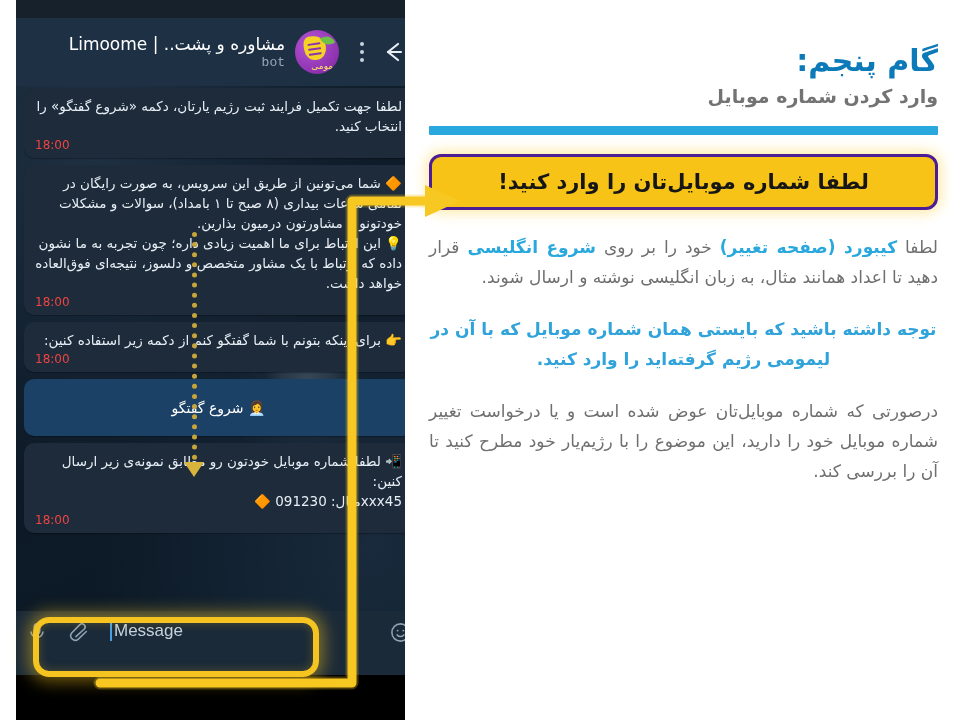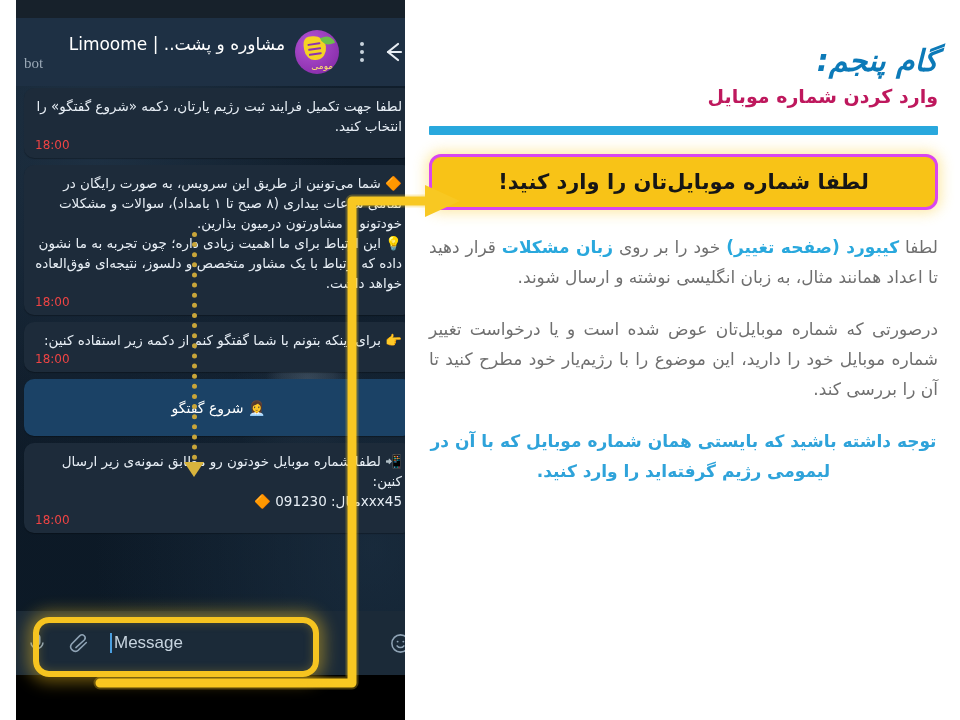--- a/index.html
+++ b/index.html
@@ -78,25 +78,25 @@
     color: #ffffff;
     font-size: 17px;
     line-height: 21px;
     white-space: nowrap;
     overflow: hidden;
     text-overflow: clip;
     font-family: "DejaVu Sans", sans-serif;
   }
   .hdr-sub {
     color: #9aa8b6;
-    font-size: 15px;
+    font-size: 13px;
     line-height: 16px;
     direction: ltr;
-    text-align: left;
-    font-family: Liberation Serif, serif;
+    text-align: right;
+    font-family: Liberation Mono, monospace;
   }
   .hdr-avatar {
     width: 44px; height: 44px;
     border-radius: 50%;
     background: #9b3fbd;
     background: radial-gradient(circle at 35% 32%, #b455d4 0%, #8e32b0 70%, #7e2a9e 100%);
     margin: 0 8px 0 6px;
     flex: none;
     position: relative;
     order: 2;
@@ -204,21 +204,20 @@
     box-shadow: 0 1px 1px rgba(0,0,0,0.3);
   }
   .num { direction: ltr; unicode-bidi: embed; }
 
   .composer {
     position: absolute;
     left: 0; top: 611px;
     width: 405px; height: 64px;
     background: #1b2a38;
     display: flex;
-    align-items: center;
     flex-direction: row-reverse;
   }
   .cmp-icon {
     width: 42px; height: 42px;
     flex: none;
     display: flex;
     align-items: center;
     justify-content: center;
     color: #8fa3b5;
   }
@@ -296,40 +295,39 @@
     padding: 0 22px 0 24px;
     direction: rtl;
     text-align: right;
   }
   .p-title {
     color: #0c7ab8;
     font-size: 30px;
     font-weight: bold;
     line-height: 38px;
     margin: 42px 0 0 0;
-    font-style: italic;
   }
   .p-subtitle {
-    color: #be185d;
+    color: #737373;
     font-size: 19px;
     font-weight: bold;
     line-height: 28px;
     margin: 2px 0 0 0;
   }
   .p-rule {
     margin: 16px 0 0 0;
     height: 9px;
     background: #29a8dd;
     border-radius: 1px;
     width: 100%;
   }
   .callout {
     margin: 19px 0 0 0;
     background: #f8c317;
-    border: 3px solid #d946ef;
+    border: 3px solid #4c1d95;
     border-radius: 12px;
     padding: 10px 16px;
     color: #161616;
     font-size: 21px;
     font-weight: bold;
     text-align: center;
     line-height: 30px;
     box-shadow: 0 0 13px 3px rgba(250,205,50,0.42);
   }
   .p-para {
@@ -462,20 +460,20 @@
   <div class="panel">
 
     <h1 class="p-title">گام پنجم:</h1>
     <h2 class="p-subtitle">وارد کردن شماره موبایل</h2>
     <div class="p-rule"></div>
 
     <div class="callout">
       <span>لطفا شماره موبایل‌تان را وارد کنید!</span>
     </div>
 
-    <p class="p-para"><span>لطفا </span><span class="hl-blue">کیبورد (صفحه تغییر)</span><span> خود را بر روی </span><span class="hl-blue">زبان مشکلات</span><span> قرار دهید تا اعداد همانند مثال، به زبان انگلیسی نوشته و ارسال شوند.</span></p>
+    <p class="p-para"><span>لطفا </span><span class="hl-blue">کیبورد (صفحه تغییر)</span><span> خود را بر روی </span><span class="hl-blue">شروع انگلیسی</span><span> قرار دهید تا اعداد همانند مثال، به زبان انگلیسی نوشته و ارسال شوند.</span></p>
+
+    <p class="p-para blue">توجه داشته باشید که بایستی همان شماره موبایل که با آن در لیمومی رژیم گرفته‌اید را وارد کنید.</p>
 
     <p class="p-para">درصورتی که شماره موبایل‌تان عوض شده است و یا درخواست تغییر شماره موبایل خود را دارید، این موضوع را با رژیم‌یار خود مطرح کنید تا آن را بررسی کند.</p>
-
-    <p class="p-para blue">توجه داشته باشید که بایستی همان شماره موبایل که با آن در لیمومی رژیم گرفته‌اید را وارد کنید.</p>
   </div>
 
 </div>
 
 </body></html>

